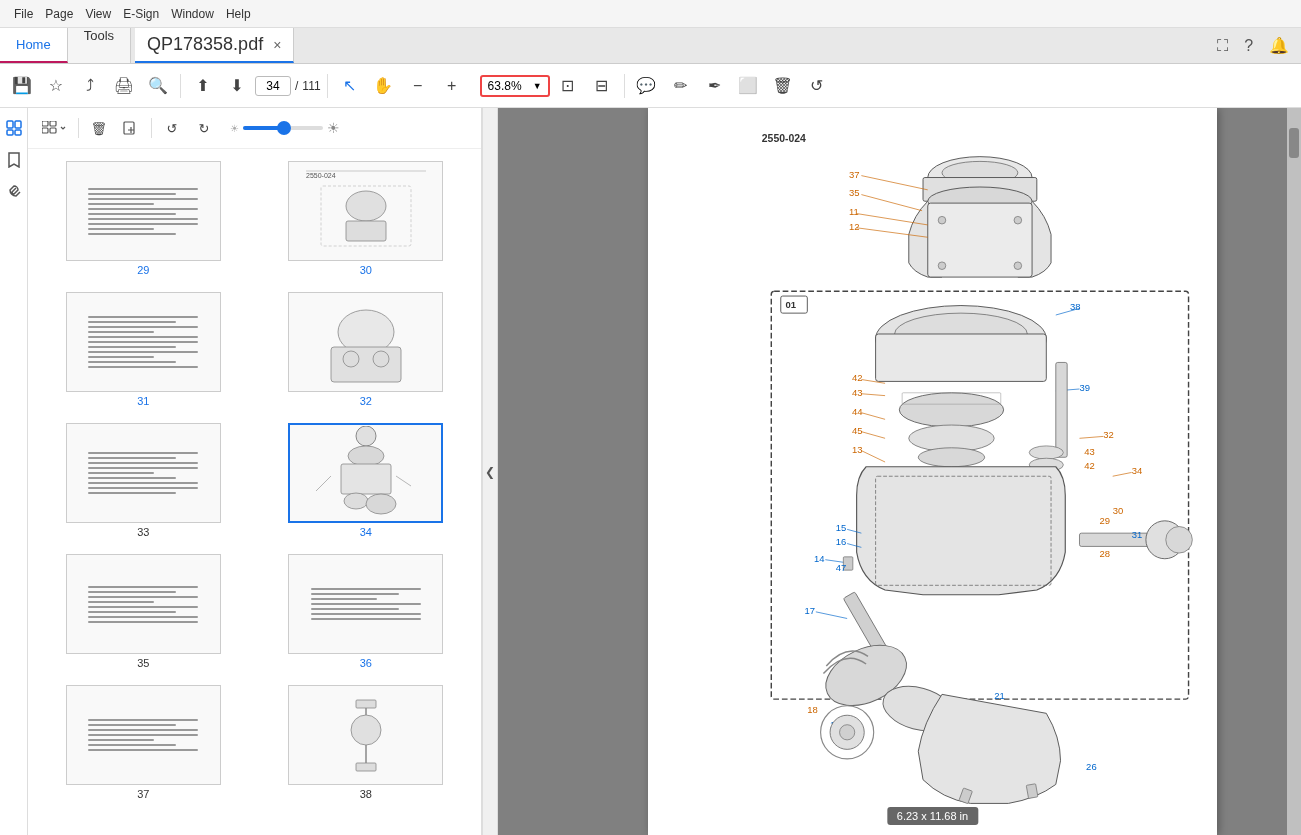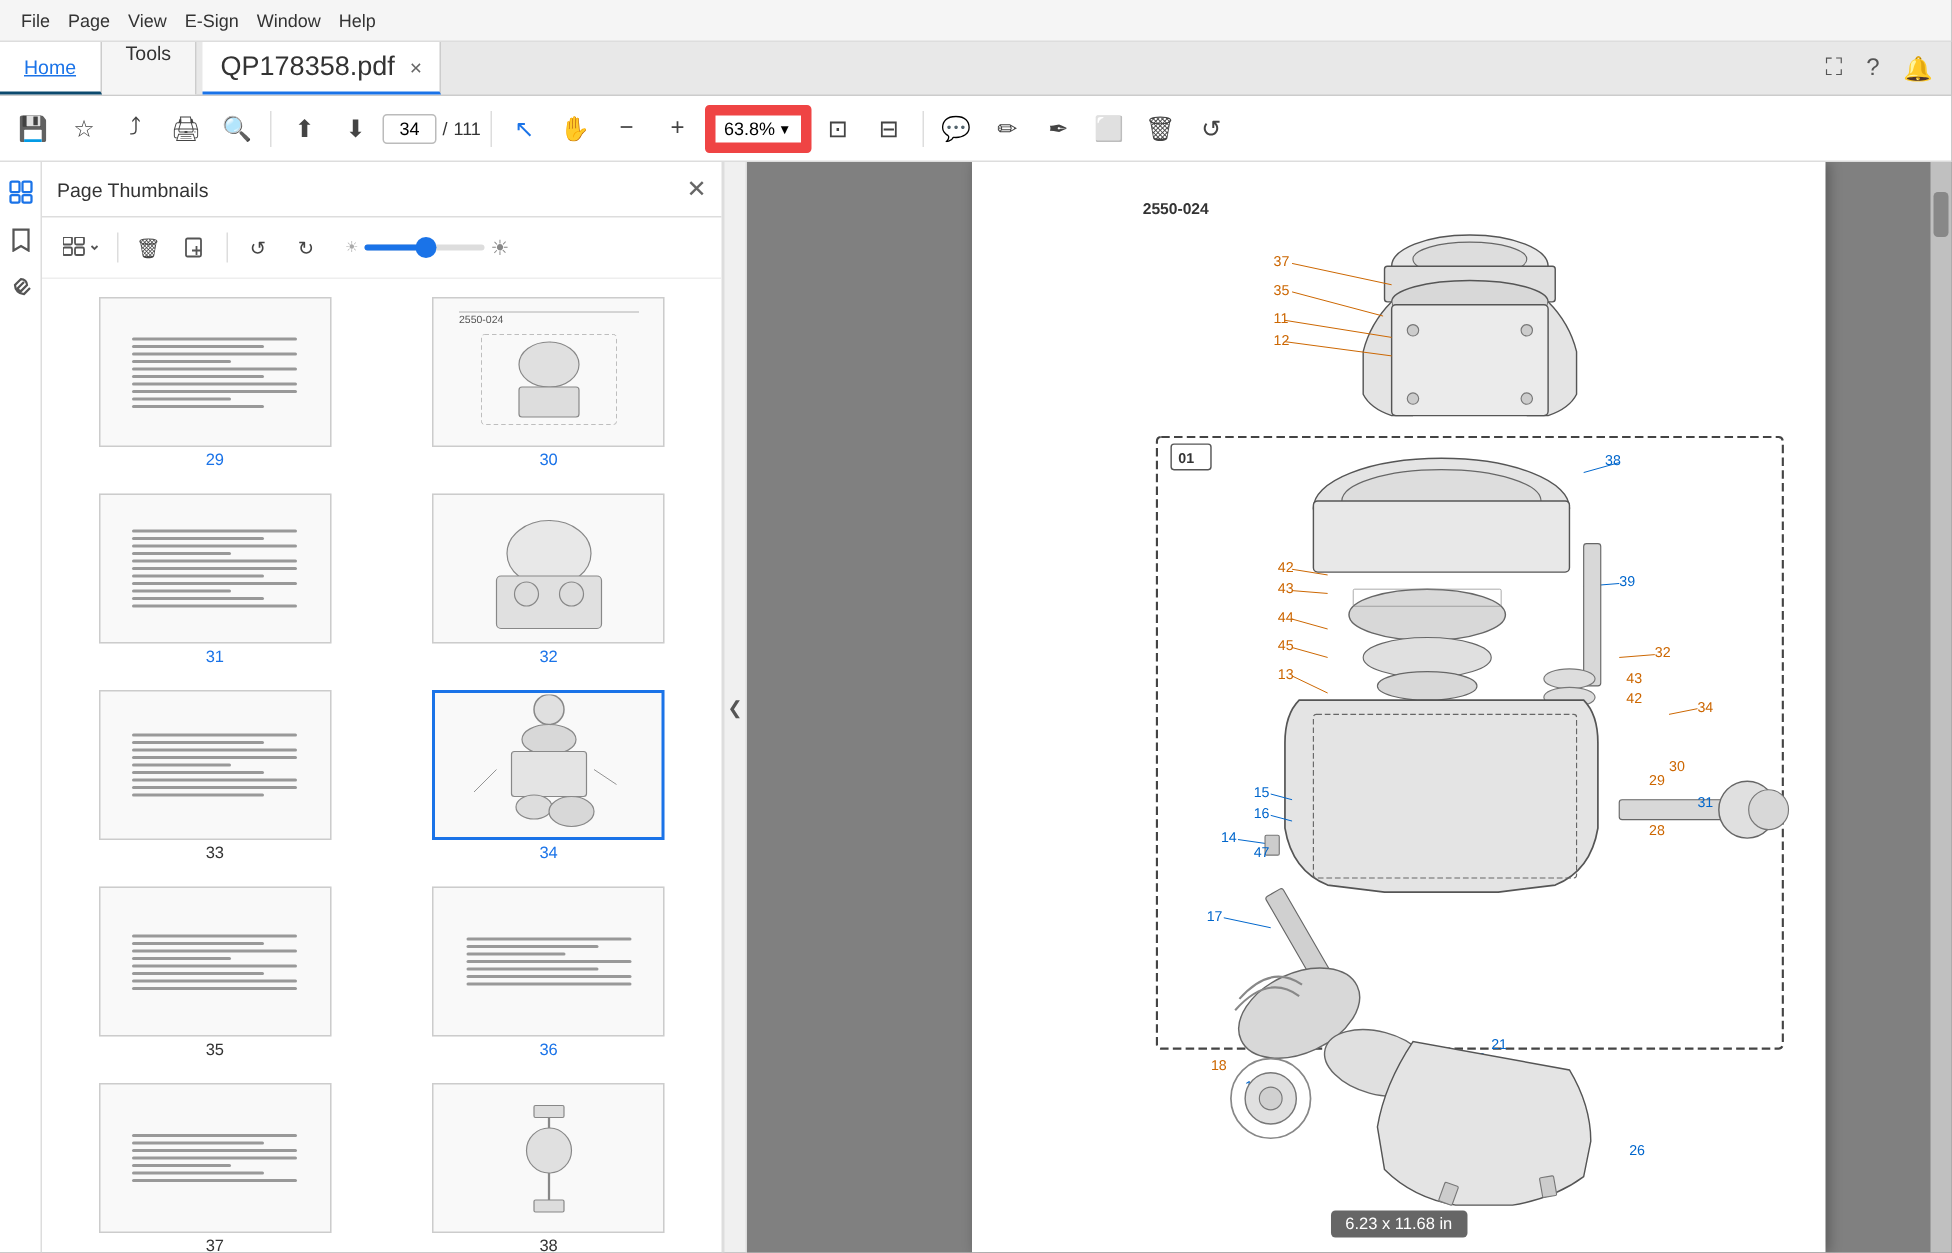--- a/index.html
+++ b/index.html
@@ -12,22 +12,22 @@
     }
     .menu-item { font-size: 12px; color: #333; cursor: pointer; padding: 2px 6px; }
 
     
     .tab-bar {
       display: flex; align-items: stretch; height: 36px; background: #e8e8e8;
       border-bottom: 1px solid #ccc;
     }
     .tab-home {
       display: flex; align-items: center; padding: 0 16px;
-      background: #fff; border-right: 1px solid #ccc; border-bottom: 2px solid #0c4a6e;
-      font-size: 13px; font-weight: 500; color: #1a73e8; cursor: pointer; text-decoration: underline;
+      background: #fff; border-right: 1px solid #ccc; border-bottom: 2px solid #be185d;
+      font-size: 13px; font-weight: 500; color: #1a73e8; cursor: pointer;
     }
     .tab-tools {
       display: flex; padding: 0 16px;
       background: #f5f5f5; border-right: 1px solid #ccc;
       font-size: 13px; color: #333; cursor: pointer;
     }
     .tab-file {
       display: flex; align-items: center; padding: 0 12px; gap: 6px;
       background: #fff; border-right: 1px solid #ccc; border-bottom: 2px solid #1a73e8;
       font-size: 12px; color: #333; cursor: pointer; margin-left: 4px;
@@ -50,23 +50,23 @@
     }
     .tb-separator { width: 1px; height: 24px; background: #ddd; margin: 0 4px; }
     .tb-page-input {
       display: flex; align-items: center; gap: 4px; font-size: 12px; color: #333;
     }
     .tb-page-input input {
       width: 36px; text-align: center; border: 1px solid #bbb; border-radius: 3px;
       padding: 2px 4px; font-size: 12px;
     }
     .tb-zoom-select {
-      display: flex; align-items: center; gap: 2px; border: 7px solid #ef4444;
+      display: flex; align-items: center; gap: 2px; border: 2px solid #ef4444;
       border-radius: 3px; padding: 2px 6px; font-size: 12px; cursor: pointer;
-      background: #fff; min-width: 70px;
+      background: #fff; min-width: 70px; margin-left: 10px;
     }
 
     
     .main-area {
       display: flex; height: calc(835px - 28px - 36px - 44px);
     }
 
     
     .left-icons {
       width: 28px; background: #fff; border-right: 1px solid #ddd;
@@ -236,24 +236,20 @@
         </svg>
     </div>
     <div class="left-icon" title="Attachments">
       <svg width="16" height="16" viewBox="0 0 16 16">
           <path d="M10 4L6 8a2 2 0 002 2l4-4a4 4 0 00-4-4L4 6a6 6 0 006 6l4-4" fill="none" stroke="#555" stroke-width="1.5"></path>
         </svg>
     </div>
   </div>
 
   <div class="thumbnails-panel">
-    <div class="thumbnails-header">
-      <span>Page Thumbnails</span>
-      <span class="close-btn">✕</span>
-    </div>
     <div class="thumbnails-toolbar">
       <button class="th-btn" style="width:36px;">
         <svg width="16" height="14" viewBox="0 0 16 14">
             <rect x="0" y="0" width="6" height="5" rx="1" fill="none" stroke="#555" stroke-width="1.2"></rect>
             <rect x="8" y="0" width="6" height="5" rx="1" fill="none" stroke="#555" stroke-width="1.2"></rect>
             <rect x="0" y="7" width="6" height="5" rx="1" fill="none" stroke="#555" stroke-width="1.2"></rect>
             <rect x="8" y="7" width="6" height="5" rx="1" fill="none" stroke="#555" stroke-width="1.2"></rect>
           </svg>
         <svg width="8" height="8" viewBox="0 0 8 8" style="margin-left:1px;">
             <path d="M2 3l2 2 2-2" fill="none" stroke="#555" stroke-width="1.2"></path>

